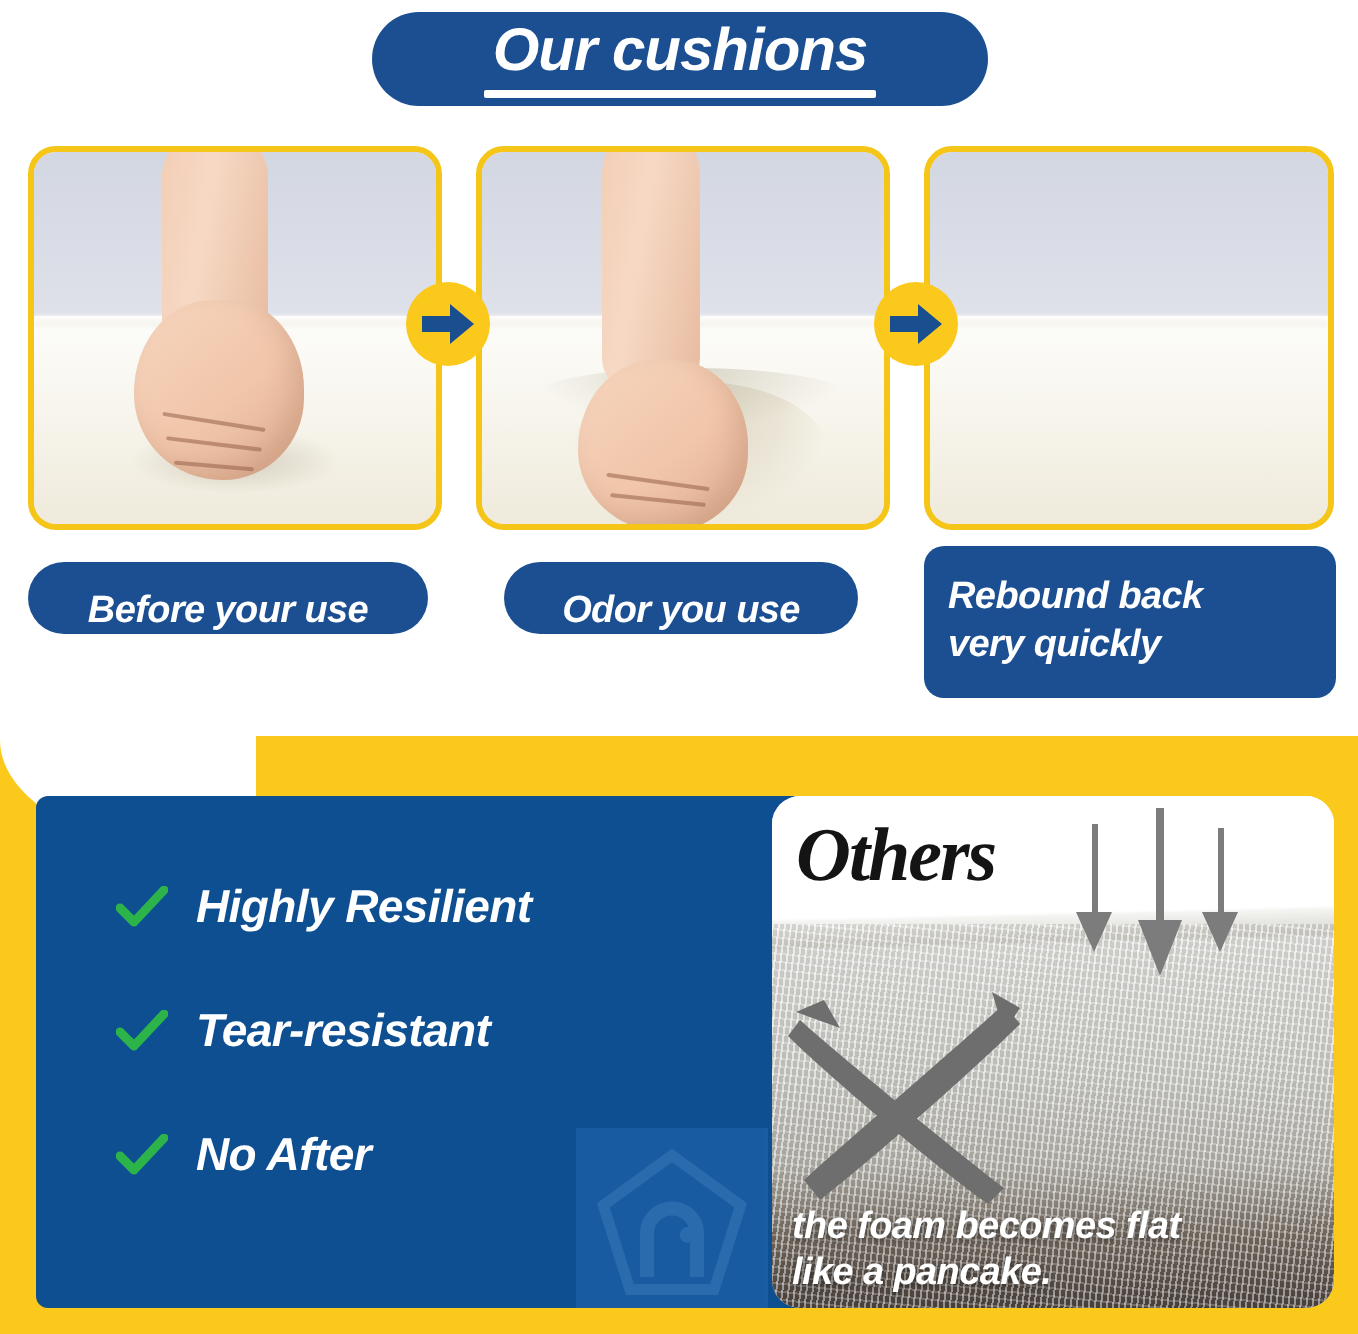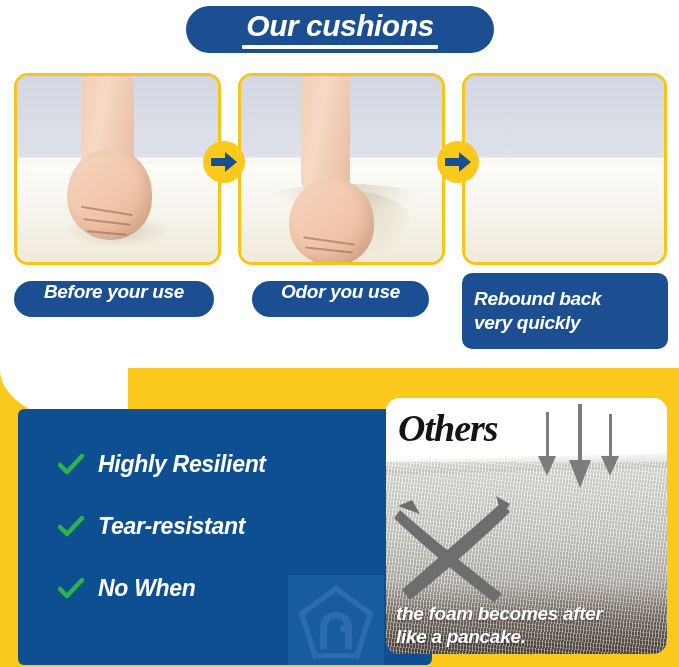--- a/index.html
+++ b/index.html
@@ -103,21 +103,21 @@
   }
   #arrow-1 { left: 203px; top: 141px; }
   #arrow-2 { left: 437px; top: 141px; }
 
   
   .step-label {
     position: absolute;
     background: #1b4f91;
     color: #ffffff;
     font-weight: bold; font-style: italic;
-    display:flex; align-items:flex-start;
+    display:flex; align-items:flex-end;
     letter-spacing: -0.3px;
   }
   #label-1 {
     left: 14px; top: 281px; width: 200px; height: 36px;
     border-radius: 18px; justify-content:center; font-size: 19px;
   }
   #label-2 {
     left: 252px; top: 281px; width: 177px; height: 36px;
     border-radius: 18px; justify-content:center; font-size: 19px;
   }
@@ -143,21 +143,20 @@
     border-bottom-left-radius: 120px 60px;
   }
 
   
   .benefits-card {
     position: absolute; left: 18px; top: 398px;
     width: 414px; height: 256px;
     background: #0e4f92;
     border-radius: 6px;
     overflow: hidden;
-    margin-top: 11px;
   }
   .benefit-row {
     position: absolute; left: 40px;
     display: flex; align-items: center; gap: 14px;
     z-index: 2;
   }
   .benefit-row:nth-of-type(1) { top: 42px; }
   .benefit-row:nth-of-type(2) { top: 104px; }
   .benefit-row:nth-of-type(3) { top: 166px; }
   .benefit-text {
@@ -302,21 +301,21 @@
     <div class="benefit-row">
       <svg width="26" height="22" viewBox="0 0 26 22" aria-hidden="true">
         <path d="M2 11 L9 18 L24 2" stroke="#2cb34a" stroke-width="4.5" fill="none" stroke-linecap="round" stroke-linejoin="round"></path>
       </svg>
       <span class="benefit-text">Tear-resistant</span>
     </div>
     <div class="benefit-row">
       <svg width="26" height="22" viewBox="0 0 26 22" aria-hidden="true">
         <path d="M2 11 L9 18 L24 2" stroke="#2cb34a" stroke-width="4.5" fill="none" stroke-linecap="round" stroke-linejoin="round"></path>
       </svg>
-      <span class="benefit-text">No When</span>
+      <span class="benefit-text">No After</span>
     </div>
 
     <div class="watermark">
       <svg width="78" height="78" viewBox="0 0 100 100" aria-hidden="true">
         <path d="M50 6 L94 38 L77 92 H23 L6 38 Z" fill="none" stroke="#2f71b4" stroke-width="7"></path>
         <path d="M34 84 V56 a16 16 0 0 1 32 0 V84" fill="none" stroke="#2f71b4" stroke-width="9"></path>
         <circle cx="60" cy="57" r="5" fill="#2f71b4"></circle>
       </svg>
     </div>
   </div>
@@ -344,18 +343,18 @@
 
     <div class="x-mark">
       <svg width="126" height="108" viewBox="0 0 126 108" aria-hidden="true">
         <path d="M10 16 C30 34 86 80 112 100 L104 108 C76 88 22 42 4 24 Z" fill="#6e6e6e"></path>
         <path d="M112 8 C88 30 34 76 12 96 L20 106 C46 86 100 38 120 18 Z" fill="#6e6e6e"></path>
         <path d="M8 12 L22 6 L30 20 Z M106 2 L120 10 L112 22 Z" fill="#6e6e6e"></path>
       </svg>
     </div>
 
     <div class="others-caption">
-      <span>the foam becomes after</span>
+      <span>the foam becomes flat</span>
       <span>like a pancake.</span>
     </div>
   </div>
 
 </div>
 
 </body></html>

